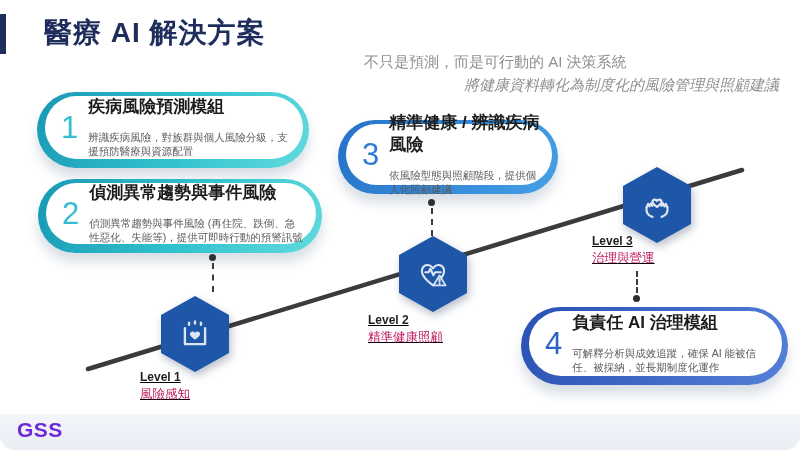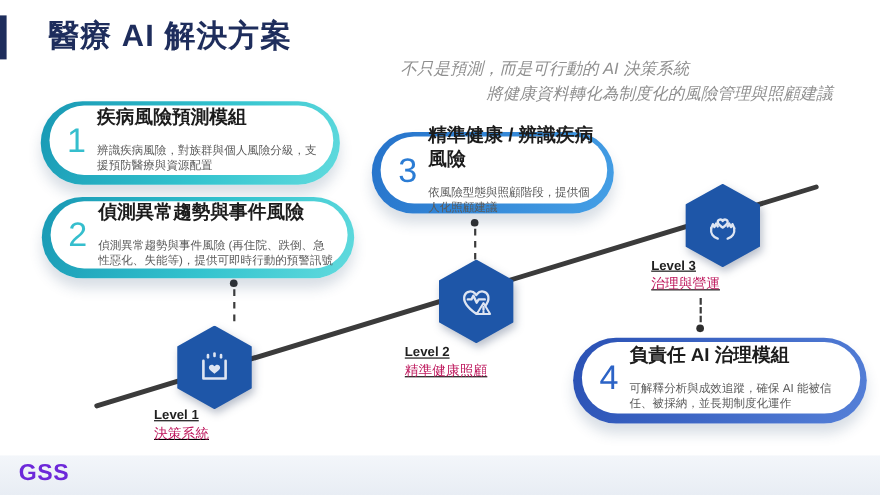--- a/index.html
+++ b/index.html
@@ -1,28 +1,28 @@
 <!DOCTYPE html>
 <html><head>
 <meta charset="utf-8">
 <style>
   html,body { margin:0; padding:0; background:#fff; }
   .stage {
     position:relative; width:800px; height:450px; background:#ffffff;
-    overflow:hidden; font-family:"Liberation Sans","DejaVu Sans",sans-serif;
+    overflow:hidden; font-family:"Liberation Sans","DejaVu Sans",sans-serif;border-radius:15px;
   }
 
   
   .accent-bar { position:absolute; left:0; top:14px; width:6px; height:40px; background:#1E2D5C; }
   .page-title {
     position:absolute; left:44px; top:14px; font-size:28px; font-weight:bold;
     color:#1E2D5C; letter-spacing:1px;
   }
-  .subtitle-1 { position:absolute; left:364px; top:53px; font-size:15px; font-style:italic; color:#8F8F8F; }
-  .subtitle-2 { position:absolute; left:442px; top:76px; font-size:15px; font-style:italic; color:#8F8F8F; }
+  .subtitle-1 { position:absolute; left:364px; top:53px; font-size:15px; color:#8F8F8F; }
+  .subtitle-2 { position:absolute; left:464px; top:76px; font-size:15px; font-style:italic; color:#8F8F8F; }
 
   
   .timeline-svg { position:absolute; left:0; top:0; width:800px; height:450px; pointer-events:none; }
 
   
   .hex {
     position:absolute; width:68px; height:76px; background:#1E56A8;
     clip-path:polygon(50% 0,100% 25%,100% 75%,50% 100%,0 75%,0 25%);
     display:flex; align-items:center; justify-content:center;
   }
@@ -132,21 +132,21 @@
           <path d="M7.2 18 l1.3-3 1.2 2.2 1.3-2.7 1.2 2.2"></path>
           <path d="M19.8 26 c3.6-1 5.6-4 5-8"></path>
           <path d="M24.8 18 l-1.3-3 -1.2 2.2 -1.3-2.7 -1.2 2.2"></path>
         </svg>
       </span>
     </div>
   </div>
 
   <div class="level level1">
     <div class="level-label">Level 1</div>
-    <div class="level-name">決策系統</div>
+    <div class="level-name">風險感知</div>
   </div>
   <div class="level level2">
     <div class="level-label">Level 2</div>
     <div class="level-name">精準健康照顧</div>
   </div>
   <div class="level level3">
     <div class="level-label">Level 3</div>
     <div class="level-name">治理與營運</div>
   </div>
 

